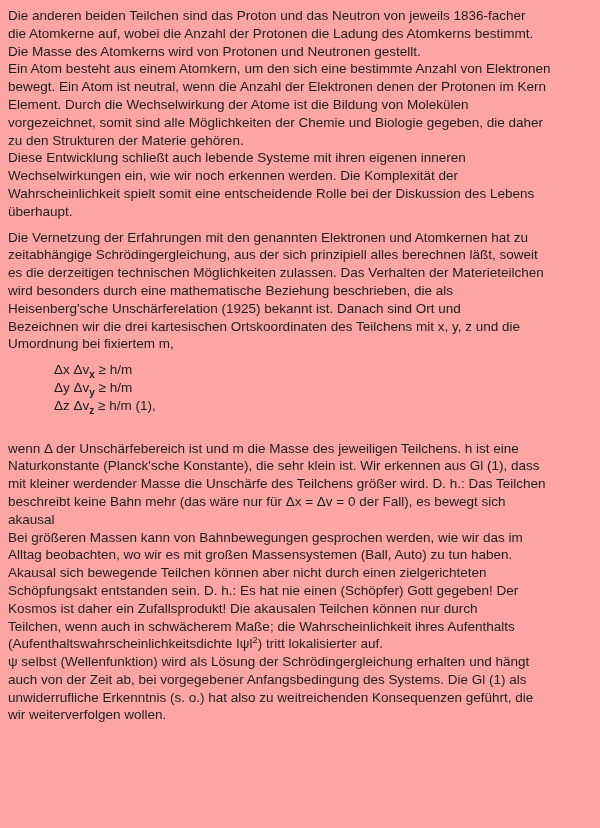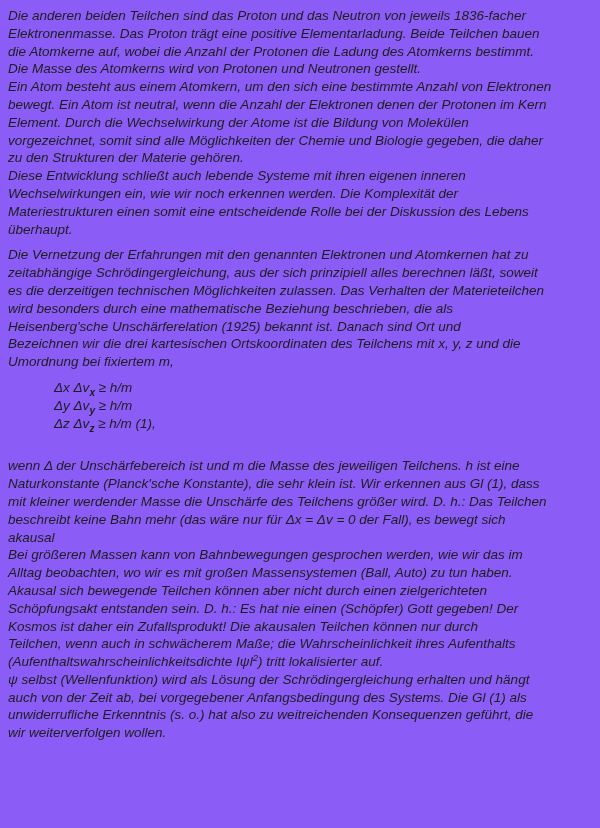--- a/index.html
+++ b/index.html
@@ -32,34 +32,33 @@
     line-height: 0;
   }
   .line sup {
     font-size: 9.5px;
     line-height: 0;
   }
 </style>
 </head>
 <body>
 
-<div id="doc" style="background: #8b5cf6; color: rgb(30, 30, 30); font-style: italic;">
+<div id="doc" style="background: #fca5a5; color: rgb(30, 30, 30);">
     <div class="block para">
       <div class="line">Die anderen beiden Teilchen sind das Proton und das Neutron von jeweils 1836-facher</div>
-      <div class="line">Elektronenmasse. Das Proton trägt eine positive Elementarladung. Beide Teilchen bauen</div>
       <div class="line">die Atomkerne auf, wobei die Anzahl der Protonen die Ladung des Atomkerns bestimmt.</div>
       <div class="line">Die Masse des Atomkerns wird von Protonen und Neutronen gestellt.</div>
       <div class="line">Ein Atom besteht aus einem Atomkern, um den sich eine bestimmte Anzahl von Elektronen</div>
       <div class="line">bewegt. Ein Atom ist neutral, wenn die Anzahl der Elektronen denen der Protonen im Kern</div>
       <div class="line">Element. Durch die Wechselwirkung der Atome ist die Bildung von Molekülen</div>
       <div class="line">vorgezeichnet, somit sind alle Möglichkeiten der Chemie und Biologie gegeben, die daher</div>
       <div class="line">zu den Strukturen der Materie gehören.</div>
       <div class="line">Diese Entwicklung schließt auch lebende Systeme mit ihren eigenen inneren</div>
       <div class="line">Wechselwirkungen ein, wie wir noch erkennen werden. Die Komplexität der</div>
-      <div class="line">Materiestrukturen einen somit eine entscheidende Rolle bei der Diskussion des Lebens</div>
+      <div class="line">Wahrscheinlichkeit spielt somit eine entscheidende Rolle bei der Diskussion des Lebens</div>
       <div class="line">überhaupt.</div>
     </div>
     <div class="block para">
       <div class="line">Die Vernetzung der Erfahrungen mit den genannten Elektronen und Atomkernen hat zu</div>
       <div class="line">zeitabhängige Schrödingergleichung, aus der sich prinzipiell alles berechnen läßt, soweit</div>
       <div class="line">es die derzeitigen technischen Möglichkeiten zulassen. Das Verhalten der Materieteilchen</div>
       <div class="line">wird besonders durch eine mathematische Beziehung beschrieben, die als</div>
       <div class="line">Heisenberg'sche Unschärferelation (1925) bekannt ist. Danach sind Ort und</div>
       <div class="line">Bezeichnen wir die drei kartesischen Ortskoordinaten des Teilchens mit x, y, z und die</div>
       <div class="line">Umordnung bei fixiertem m,</div>

